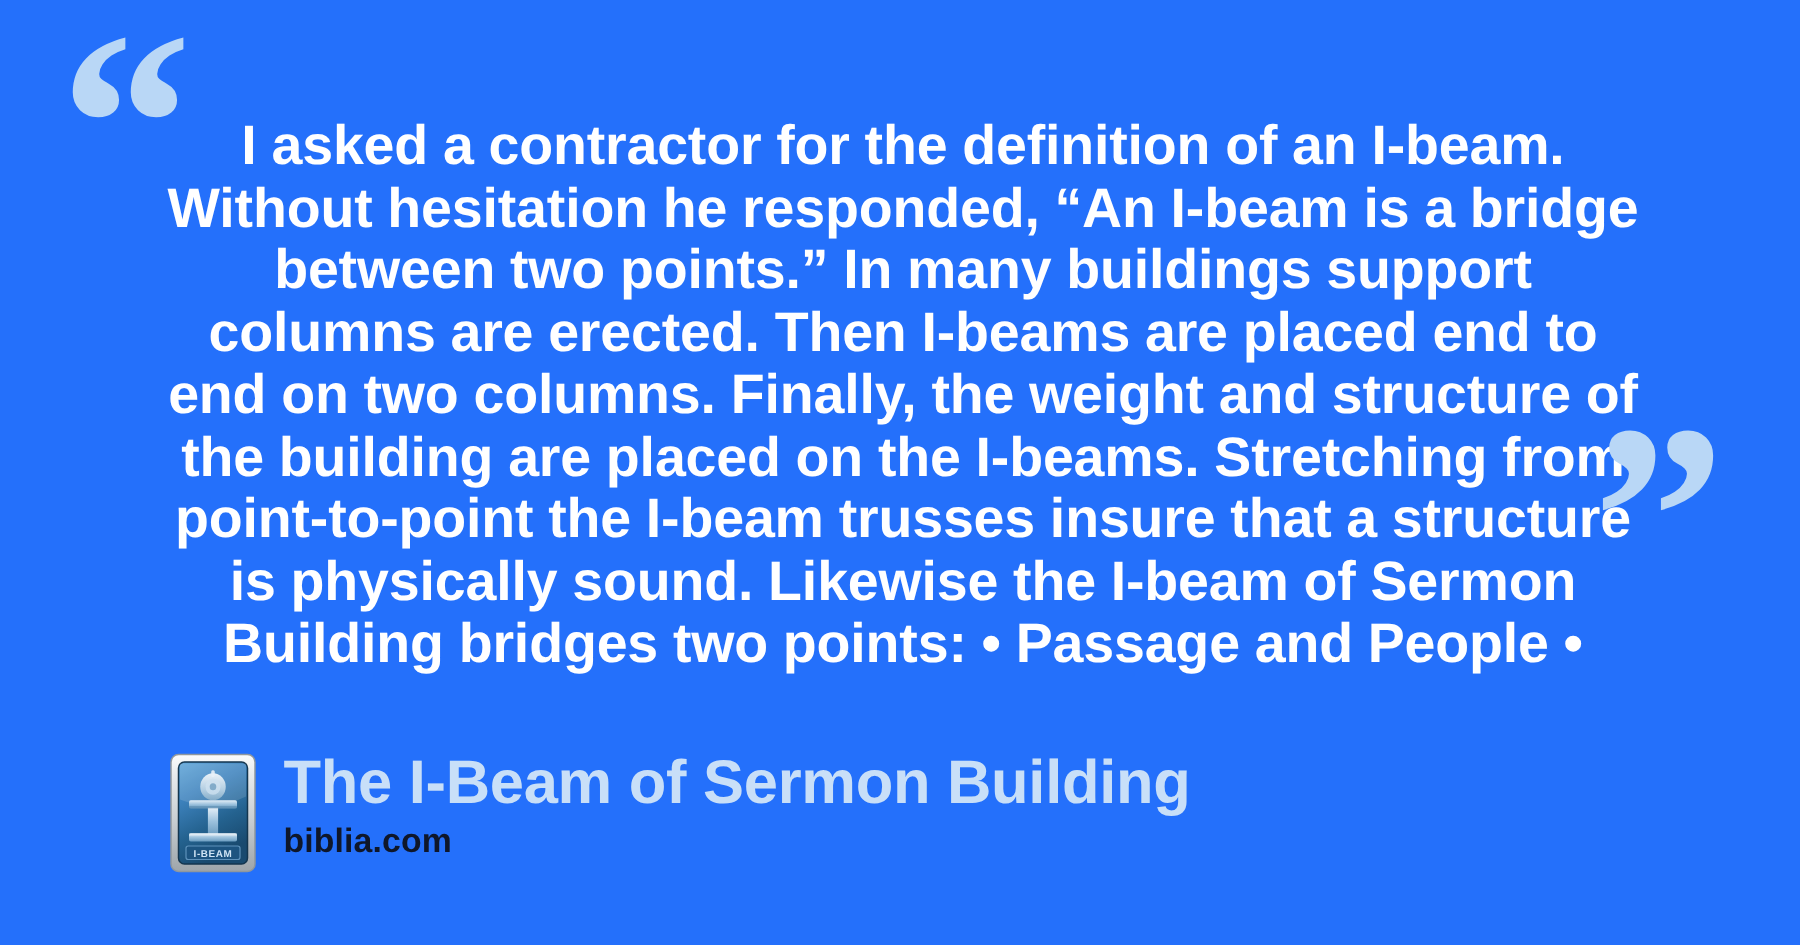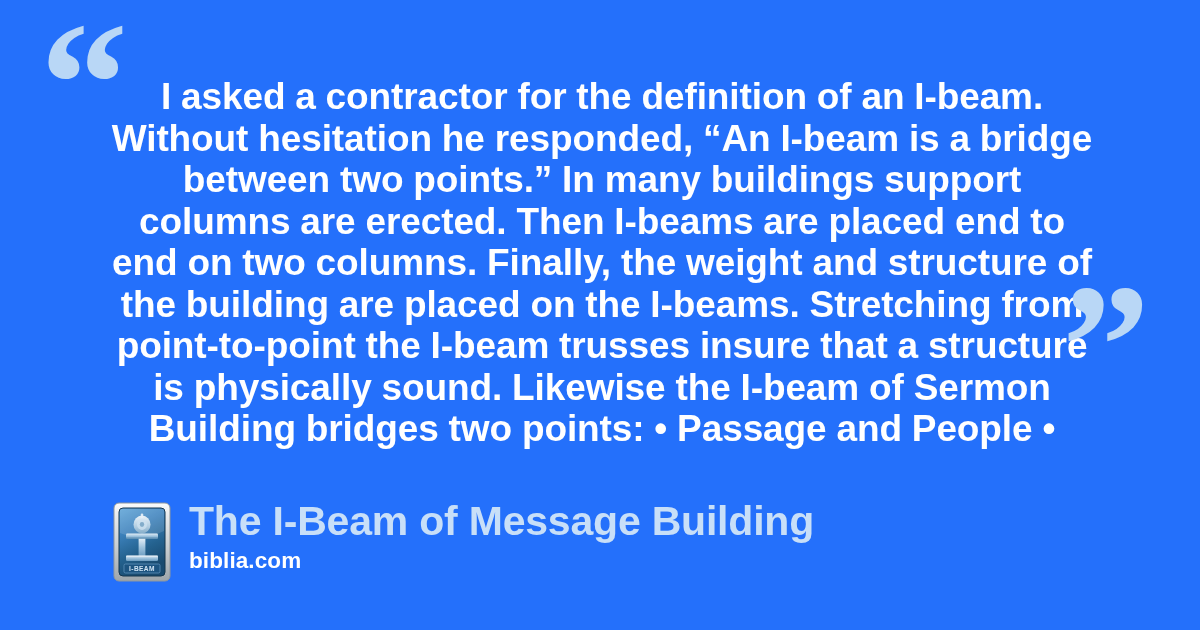--- a/index.html
+++ b/index.html
@@ -82,21 +82,21 @@
   #brand-title {
     color: #c8dff8;
     font-family: "Liberation Sans Narrow", "Liberation Sans", sans-serif;
     font-weight: 700;
     font-size: 41px;
     line-height: 46px;
     letter-spacing: -0.2px;
     white-space: nowrap;
   }
   #brand-site {
-    color: #ffffff;
+    color: #0f172a;
     font-family: "Liberation Sans", sans-serif;
     font-weight: 700;
     font-size: 22.5px;
     line-height: 28px;
     letter-spacing: 0.1px;
     margin-top: 3px;
     white-space: nowrap;
   }
 </style>
 </head>
@@ -156,19 +156,19 @@
       <rect x="13" y="53.5" width="32" height="5.5" rx="1.2" fill="url(#beamGrad)"></rect>
 
       <rect x="13" y="35.3" width="32" height="1.7" fill="#4a7fa3" opacity="0.45"></rect>
       <rect x="13" y="53.5" width="32" height="1.6" fill="#ffffff" opacity="0.35"></rect>
 
       <rect x="11" y="62" width="36" height="9" rx="1.5" fill="#1d5480" stroke="#5e92bb" stroke-width="0.8"></rect>
       <text x="29" y="69" text-anchor="middle" font-family="Liberation Sans, sans-serif" font-size="6.6" font-weight="700" letter-spacing="0.4" fill="#cfe4f4">I-BEAM</text>
     </svg>
 
     <div id="brand-text">
-      <div id="brand-title">The I-Beam of Message Building</div>
+      <div id="brand-title">The I-Beam of Sermon Building</div>
       <div id="brand-site">biblia.com</div>
     </div>
 
   </div>
 
 </div>
 
 </body></html>

